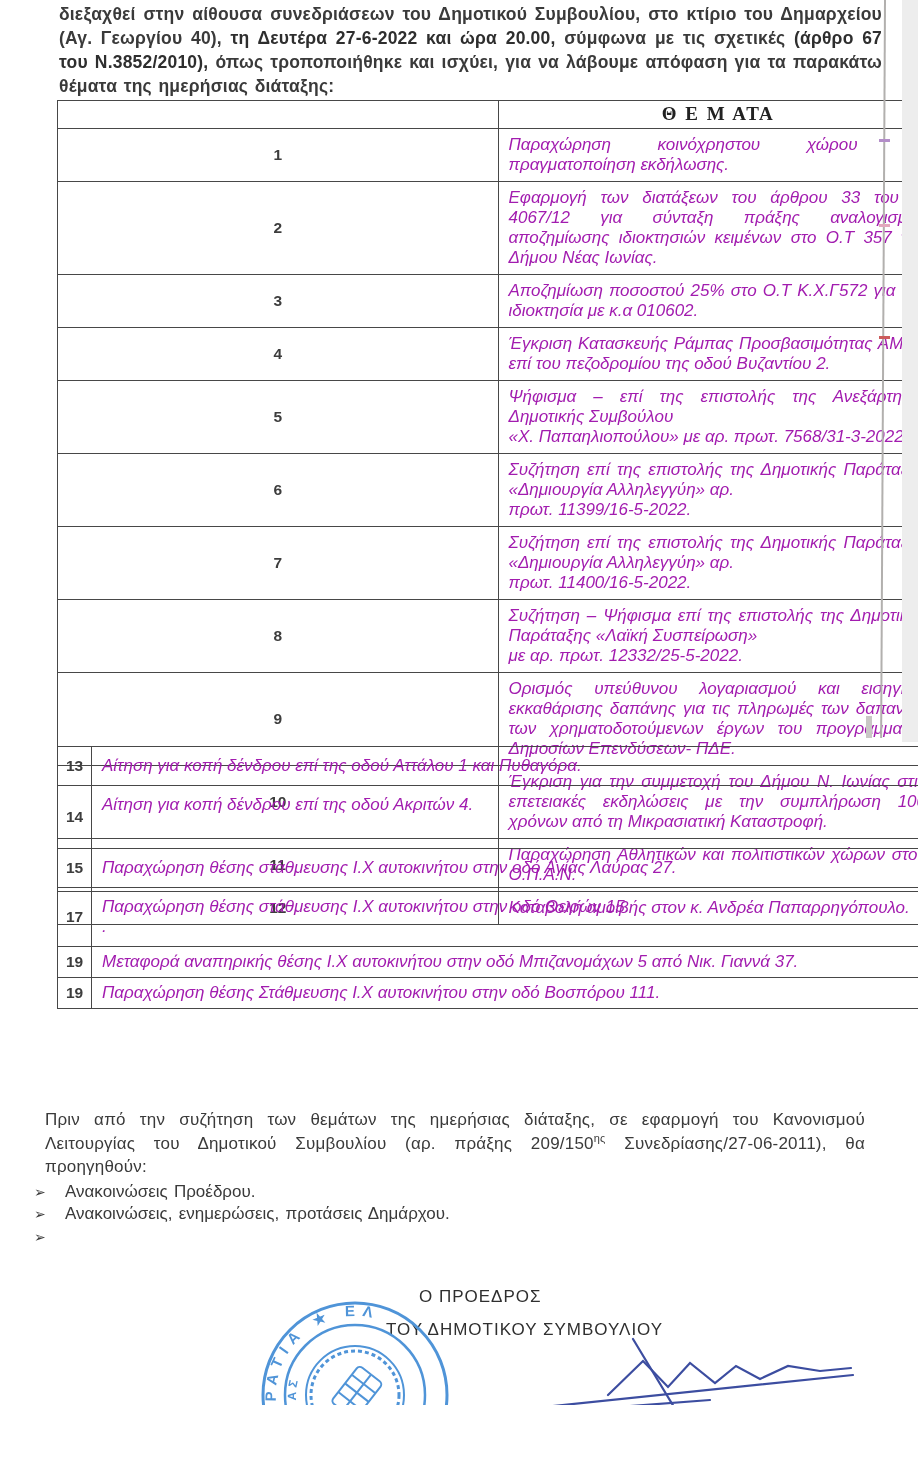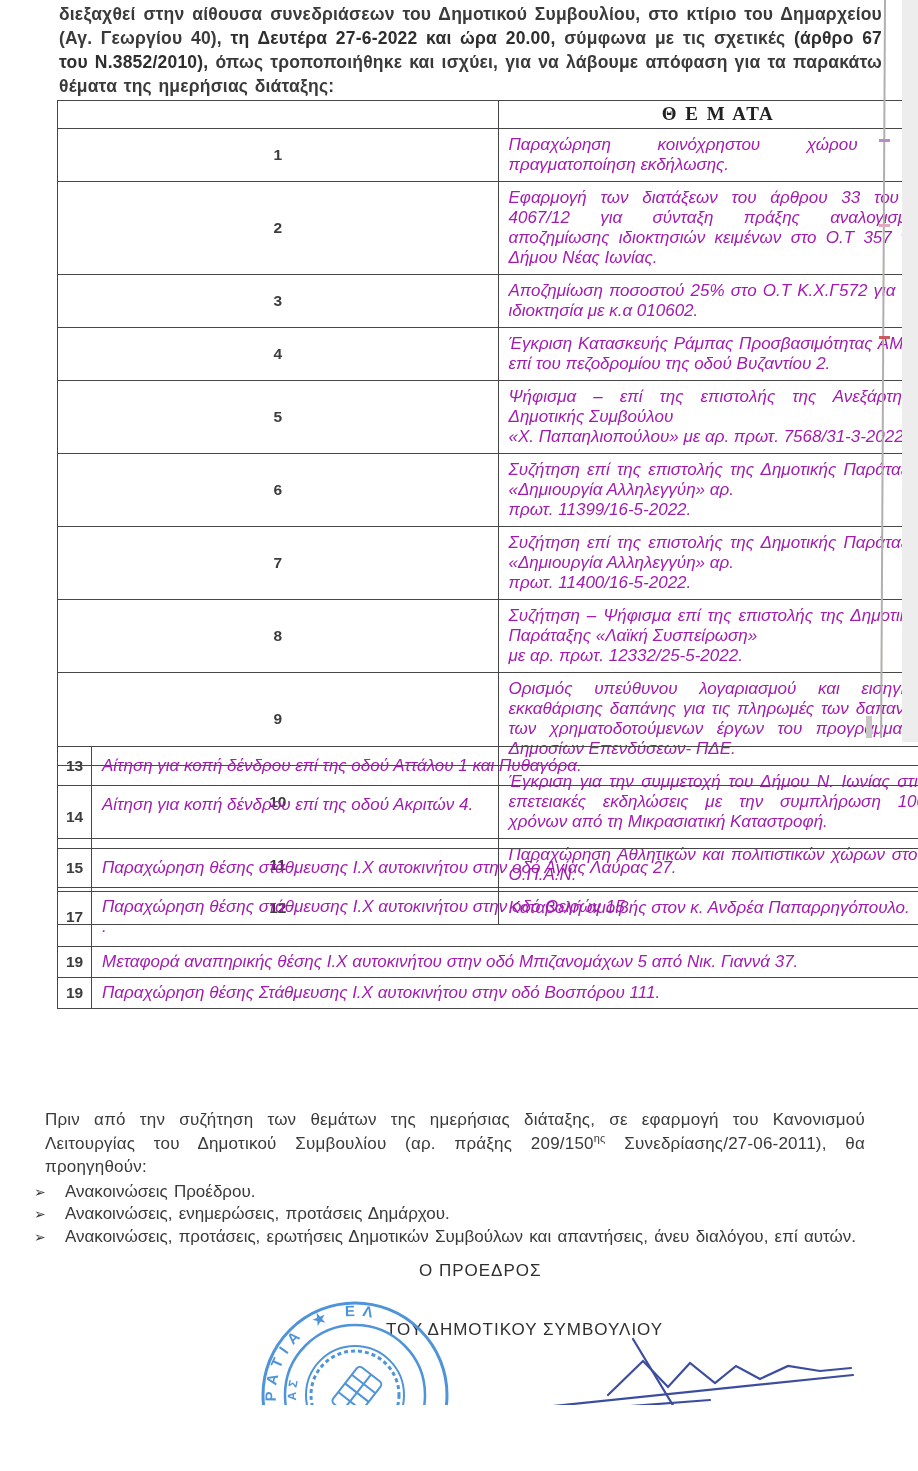--- a/index.html
+++ b/index.html
@@ -55,21 +55,21 @@
     text-align:justify; width:823px; word-spacing:1.5px;
   }
   ul.bullets li .arrow{
     position:absolute; left:4px; top:0; font-size:14px; color:#3a3a3a;
   }
   
   .clipzone{
     position:absolute; left:0; top:1255px; width:918px; height:150px;
     overflow:hidden;
   }
-  .sig-line1{position:absolute; left:419px; top:6px; font-size:17px; letter-spacing:1px; color:#2f2f2f;text-align:right;}
+  .sig-line1{position:absolute; left:419px; top:32px; font-size:17px; letter-spacing:1px; color:#2f2f2f;text-align:right;}
   .sig-line2{position:absolute; left:386px; top:65px; font-size:17px; letter-spacing:1px; color:#2f2f2f;}
   .stamp-svg{position:absolute; left:255px; top:40px;}
   .sign-svg{position:absolute; left:468px; top:66px;}
   
   .scan-line{position:absolute; left:884px; top:0; width:2px; height:738px;
     background:#b2b0ae; transform:rotate(0.3deg); transform-origin:top center;}
   .scan-strip{position:absolute; left:902px; top:0; width:16px; height:742px; background:#ededed;}
   .tick{position:absolute; width:11px; height:3px;}
   .tick1{left:879px; top:139px; background:#b48ec9;}
   .tick2{left:879px; top:224px; background:#e3a8bd;}
@@ -201,21 +201,20 @@
       <span class="btext">Ανακοινώσεις Προέδρου.</span>
     </li>
 
     <li>
       <span class="arrow">➢</span>
       <span class="btext">Ανακοινώσεις, ενημερώσεις, προτάσεις Δημάρχου.</span>
     </li>
 
     <li>
       <span class="arrow">➢</span>
-      <span class="btext">Ανακοινώσεις, προτάσεις, ερωτήσεις Δημοτικών Συμβούλων και απαντήσεις, άνευ διαλόγου, επί αυτών.</span>
     </li>
   </ul>
   </div>
 
   <div class="clipzone">
     <div class="sig-line1">Ο ΠΡΟΕΔΡΟΣ</div>
     <div class="sig-line2">ΤΟΥ ΔΗΜΟΤΙΚΟΥ ΣΥΜΒΟΥΛΙΟΥ</div>
 
     <svg class="stamp-svg" width="200" height="200" viewBox="0 0 200 200" fill="none">
       <g stroke="#4f94d8" fill="none">

